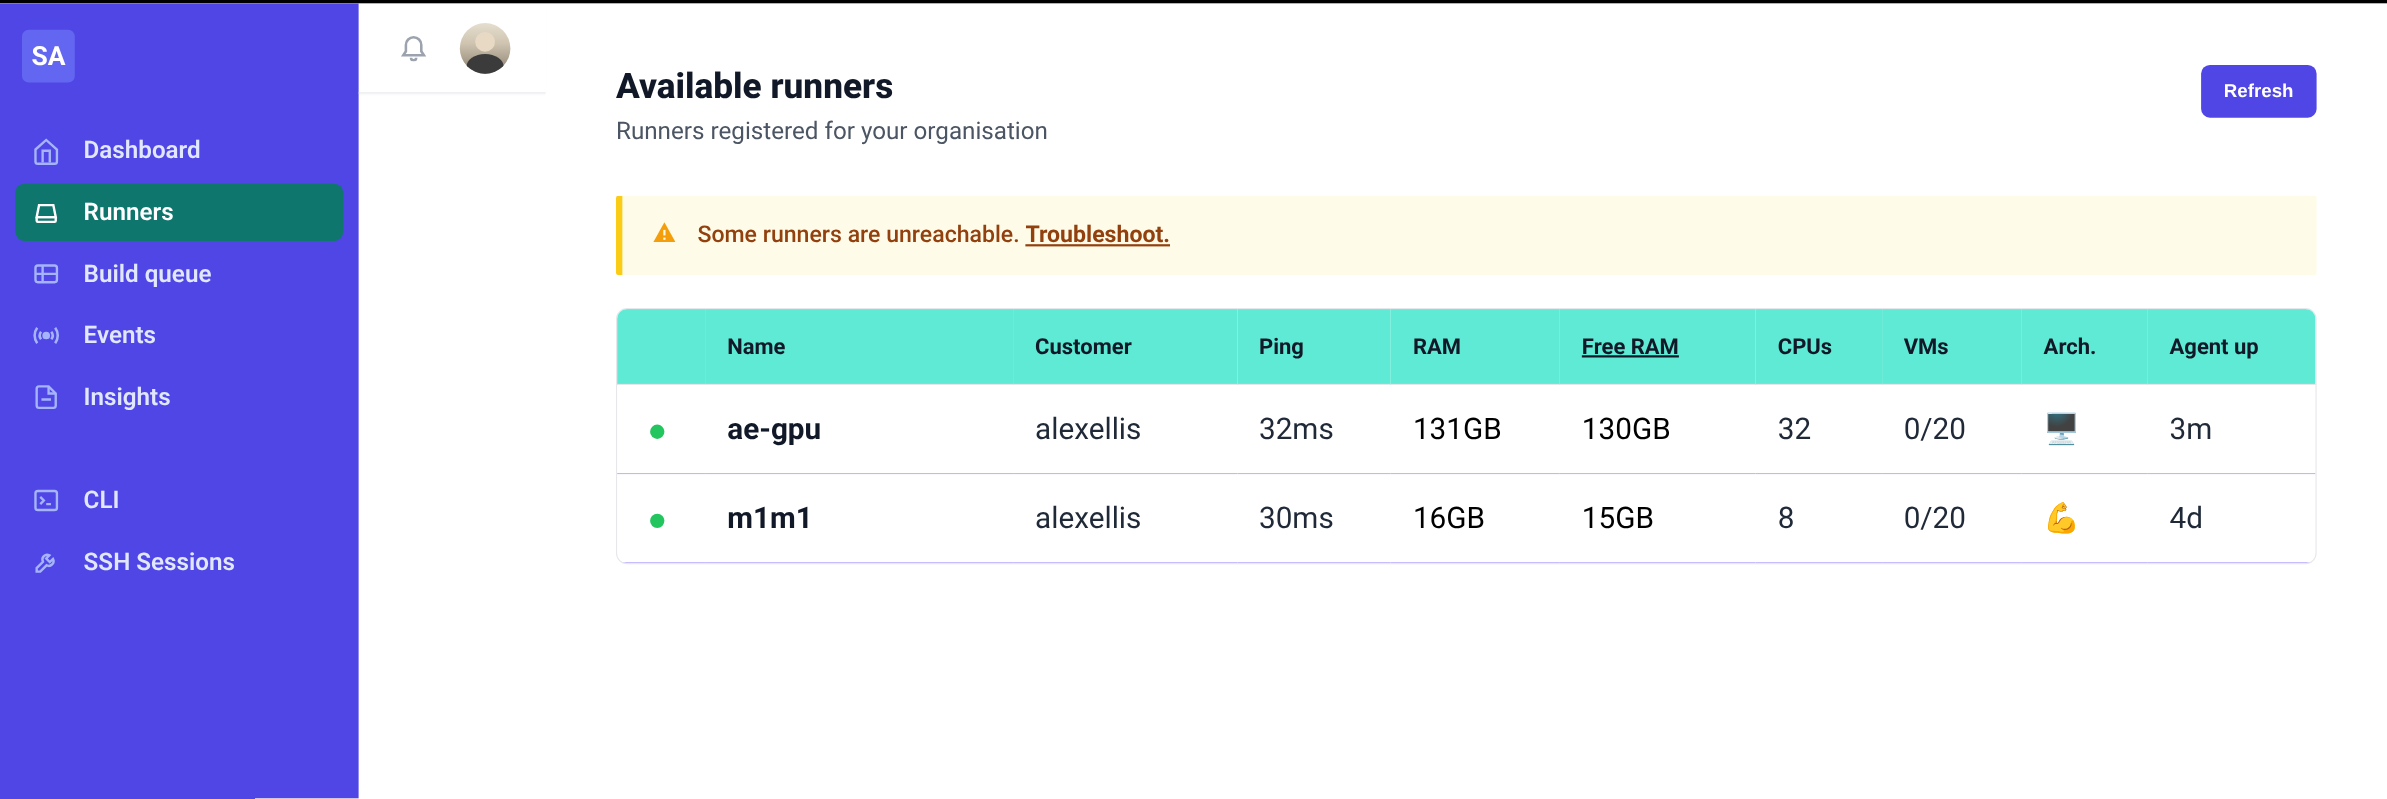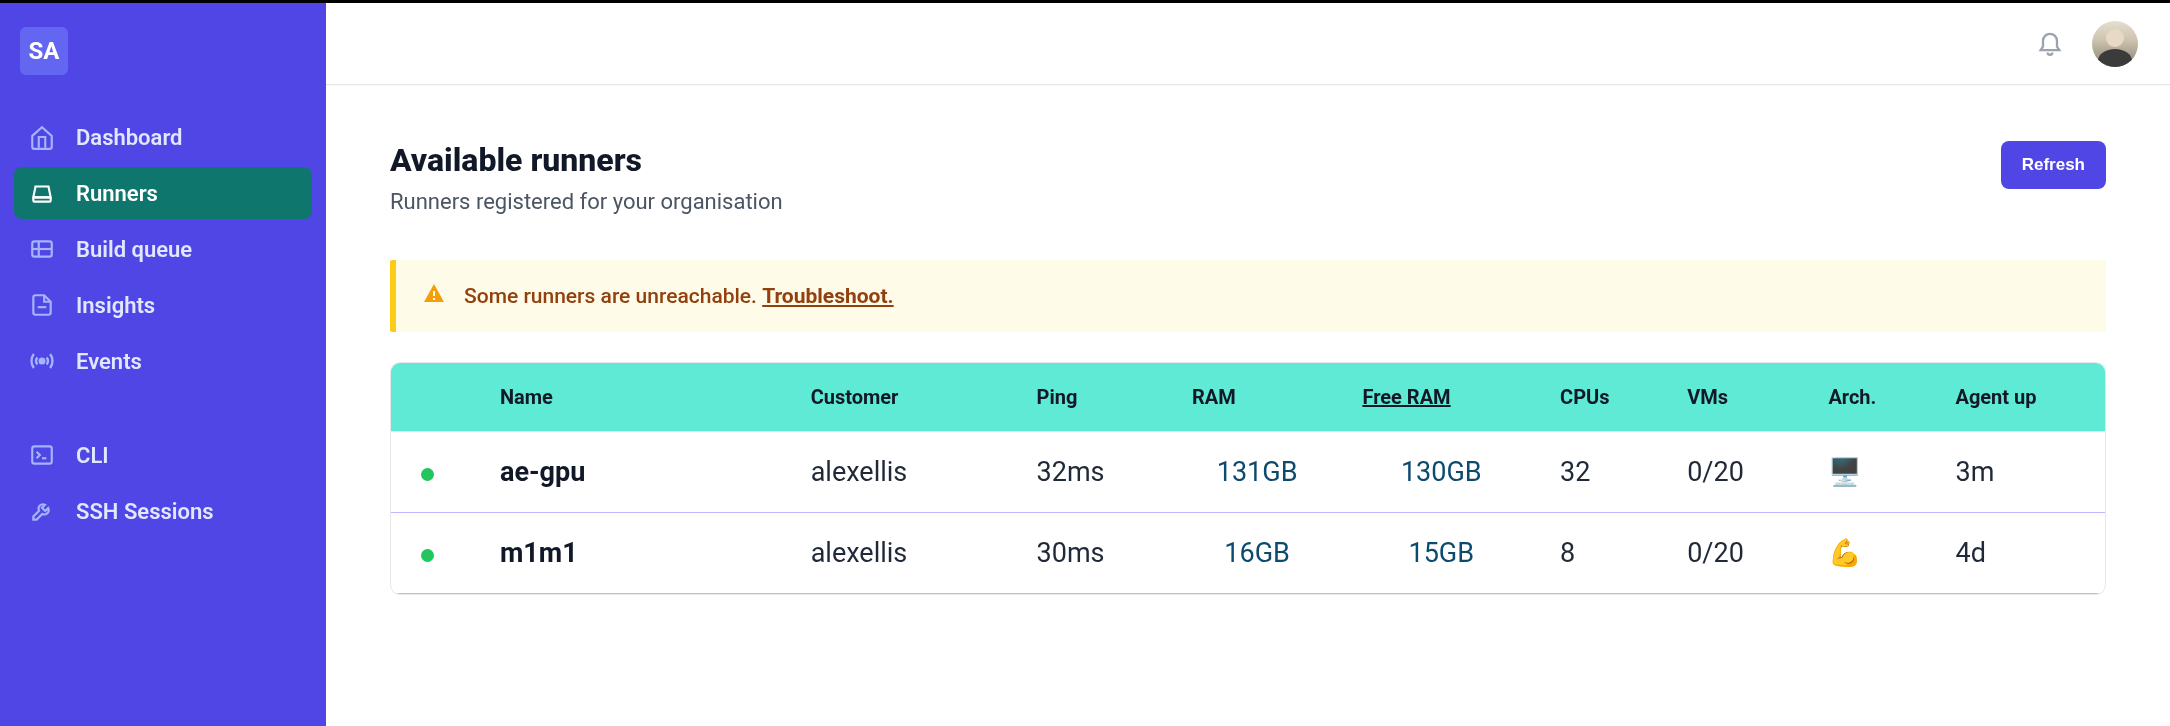--- a/index.html
+++ b/index.html
@@ -56,21 +56,20 @@
     display: flex;
     align-items: center;
     justify-content: center;
     flex-shrink: 0;
     color: #a5b4fc;
   }
   .nav-item.active .nav-icon { color: #ffffff; }
   .main {
     flex: 1;
     display: flex;
-    flex-direction: column;
     height: 100%;
   }
   .topbar {
     height: 82px;
     border-bottom: 1px solid #e5e7eb;
     display: flex;
     align-items: center;
     justify-content: flex-end;
     padding: 0 32px;
     gap: 24px;
@@ -194,21 +193,21 @@
   }
   td:first-child { padding-left: 30px; }
   .status-dot {
     width: 13px;
     height: 13px;
     border-radius: 50%;
     background: #22c55e;
     display: inline-block;
   }
   .name-cell { font-weight: 700; color: #111827; }
-  .muted { color: #0c4a6e; text-align: center; }
+  .muted { color: #000000; }
   .col-status { width: 50px; }
   .col-name { width: 220px; }
   .col-customer { width: 160px; }
   .col-ping { width: 110px; }
   .col-ram { width: 120px; }
   .col-free { width: 140px; text-decoration: underline; }
   .col-cpus { width: 90px; }
   .col-vms { width: 100px; }
   .col-arch { width: 90px; }
   .col-up { width: 120px; }
@@ -243,39 +242,39 @@
         <svg width="26" height="26" viewBox="0 0 24 24" fill="none" stroke="currentColor" stroke-width="2">
             <rect x="3" y="5" width="18" height="14" rx="2"></rect>
             <line x1="3" y1="12" x2="21" y2="12"></line>
             <line x1="9" y1="5" x2="9" y2="19"></line>
           </svg>
       </span>
       <span>Build queue</span>
     </div>
     <div class="nav-item">
       <span class="nav-icon">
-        <svg width="26" height="26" viewBox="0 0 24 24" fill="none" stroke="currentColor" stroke-width="2">
-            <path d="M14 3H6a2 2 0 0 0-2 2v14a2 2 0 0 0 2 2h12a2 2 0 0 0 2-2V9z"></path>
-            <path d="M14 3v6h6"></path>
-            <line x1="8" y1="14" x2="16" y2="14"></line>
-          </svg>
-      </span>
-      <span>Insights</span>
-    </div>
-    <div class="nav-item">
-      <span class="nav-icon">
         <svg width="28" height="28" viewBox="0 0 24 24" fill="none" stroke="currentColor" stroke-width="2">
             <circle cx="12" cy="12" r="2" fill="currentColor"></circle>
             <path d="M8 9a5 5 0 0 0 0 6"></path>
             <path d="M16 9a5 5 0 0 1 0 6"></path>
             <path d="M5 6a10 10 0 0 0 0 12"></path>
             <path d="M19 6a10 10 0 0 1 0 12"></path>
           </svg>
       </span>
       <span>Events</span>
+    </div>
+    <div class="nav-item">
+      <span class="nav-icon">
+        <svg width="26" height="26" viewBox="0 0 24 24" fill="none" stroke="currentColor" stroke-width="2">
+            <path d="M14 3H6a2 2 0 0 0-2 2v14a2 2 0 0 0 2 2h12a2 2 0 0 0 2-2V9z"></path>
+            <path d="M14 3v6h6"></path>
+            <line x1="8" y1="14" x2="16" y2="14"></line>
+          </svg>
+      </span>
+      <span>Insights</span>
     </div>
   </div>
 
   <div class="nav-group">
     <div class="nav-item">
       <span class="nav-icon">
         <svg width="26" height="26" viewBox="0 0 24 24" fill="none" stroke="currentColor" stroke-width="2">
             <rect x="3" y="4" width="18" height="16" rx="2"></rect>
             <path d="M7 9l3 3-3 3"></path>
             <line x1="12" y1="15" x2="16" y2="15"></line>

